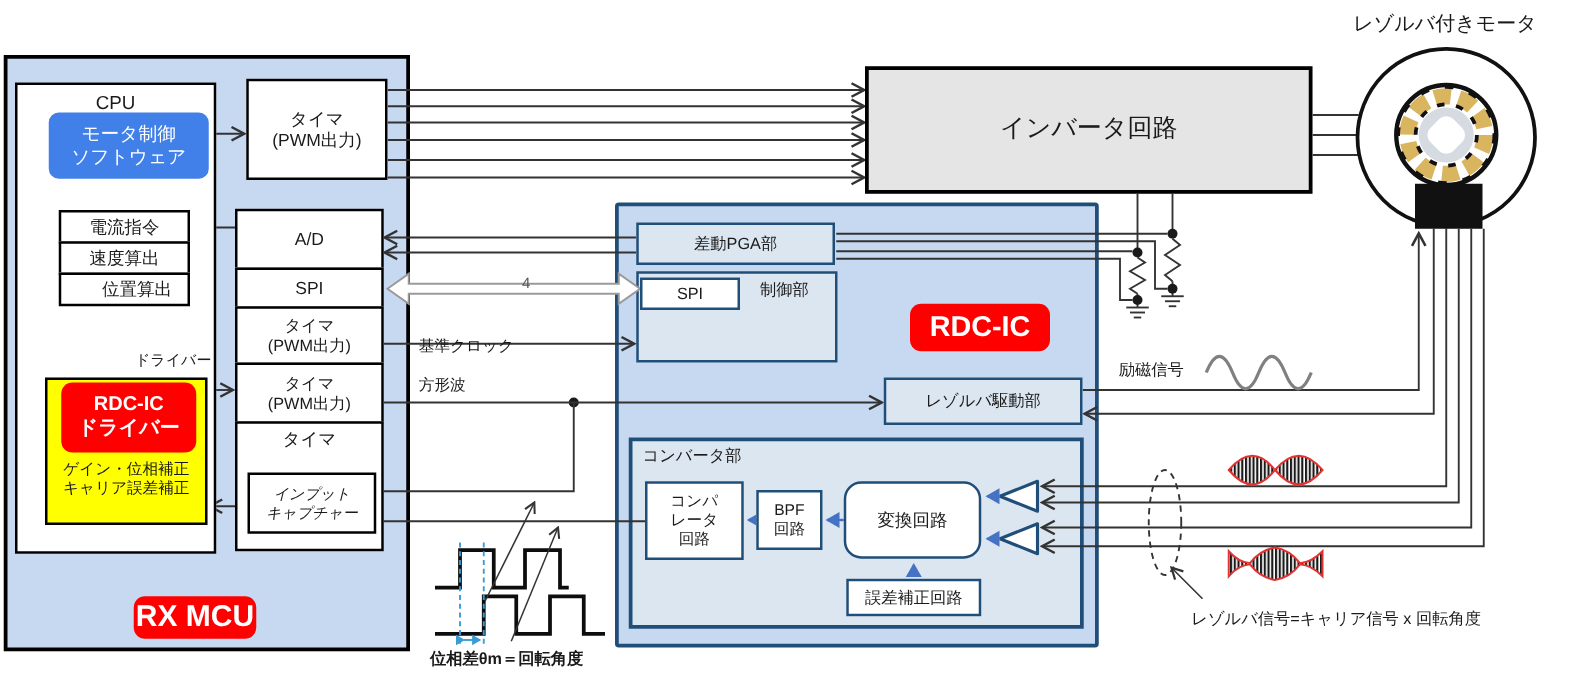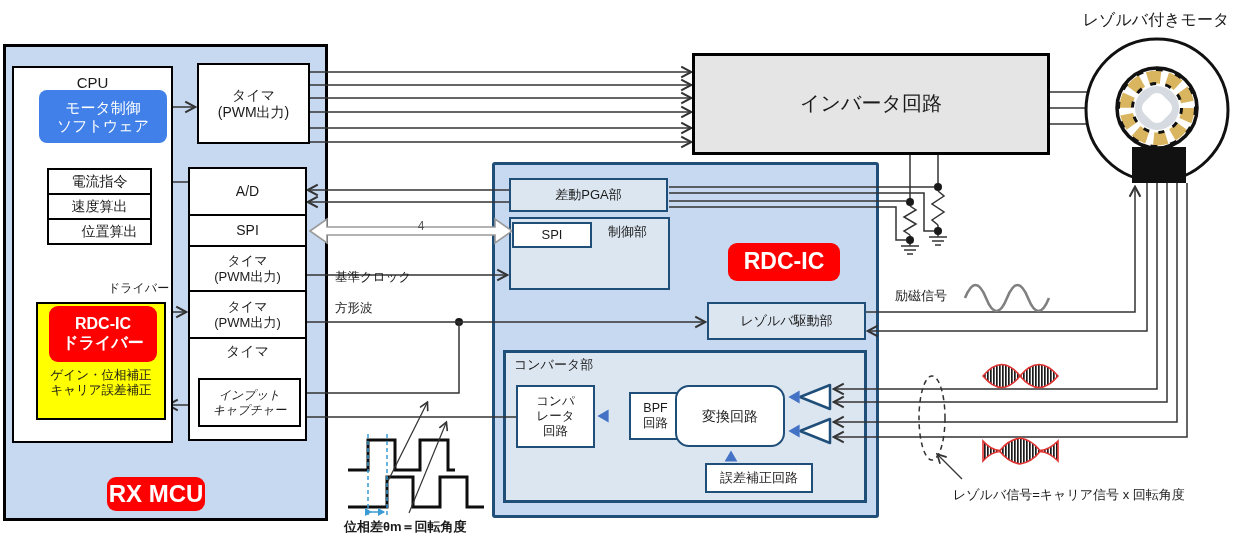--- a/index.html
+++ b/index.html
@@ -204,24 +204,24 @@
 
   <div class="box subpanel z3" style="left:509px;top:178px;width:159px;height:34px;font-size:13px;">差動PGA部</div>
   <div class="lbl" style="left:608px;top:224px;font-size:13px;">制御部</div>
   <div class="box whitebox-b z3" style="left:512px;top:222px;width:80px;height:26px;font-size:13px;">SPI</div>
   <div class="box redbadge z3" style="left:728px;top:243px;width:112px;height:38px;font-size:23px;font-weight:bold;">RDC-IC</div>
   <div class="box subpanel z3" style="left:707px;top:302px;width:159px;height:38px;font-size:13px;">レゾルバ駆動部</div>
   <div class="lbl" style="left:514px;top:357px;font-size:13px;">コンバータ部</div>
   <div class="box ml whitebox-b z3" style="left:516px;top:385px;width:79px;height:63px;font-size:12.5px;">コンパ
 レータ
 回路</div>
-  <div class="box ml whitebox-b z3" style="left:629px;top:392px;width:53px;height:48px;font-size:12.5px;">BPF
+  <div class="box ml whitebox-b z3" style="left:605px;top:392px;width:53px;height:48px;font-size:12.5px;">BPF
 回路</div>
   <div class="box whitebox-b z3" style="left:675px;top:385px;width:110px;height:62px;font-size:14px;border-radius:14px;">変換回路</div>
-  <div class="box whitebox-b z3" style="left:677px;top:463px;width:108px;height:30px;font-size:13px;margin-left:28px;">誤差補正回路</div>
+  <div class="box whitebox-b z3" style="left:677px;top:463px;width:108px;height:30px;font-size:13px;">誤差補正回路</div>
 
   <div class="box z3" style="left:692px;top:53px;width:358px;height:102px;background:#e5e5e5;border:3px solid #000;font-size:20px;">インバータ回路</div>
   <div class="lbl" style="left:1056px;top:10px;width:200px;font-size:16px;font-weight:normal;text-align:center;">レゾルバ付きモータ</div>
   <div class="lbl" style="left:895px;top:288px;font-size:13px;">励磁信号</div>
   <div class="lbl" style="left:953px;top:487px;font-size:13px;">レゾルバ信号=キャリア信号 x 回転角度</div>
   <div class="lbl" style="left:344px;top:519px;font-size:13px;font-weight:600;">位相差θm＝回転角度</div>
 
 </div>
 
 </body></html>

